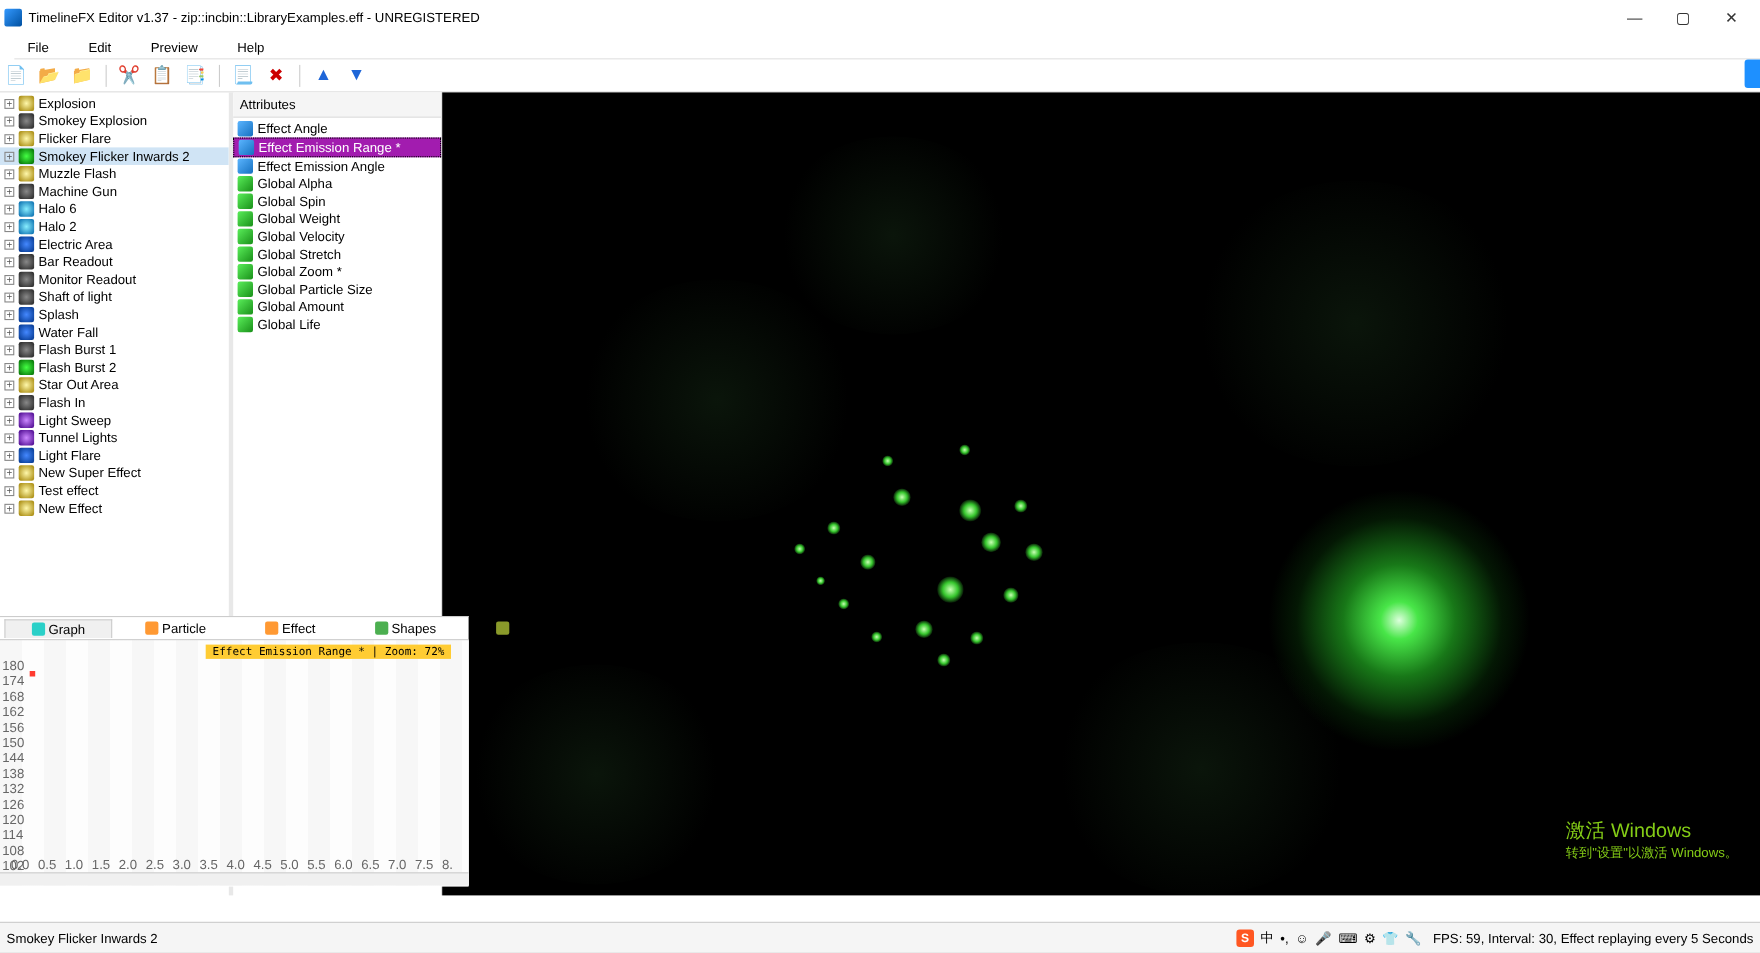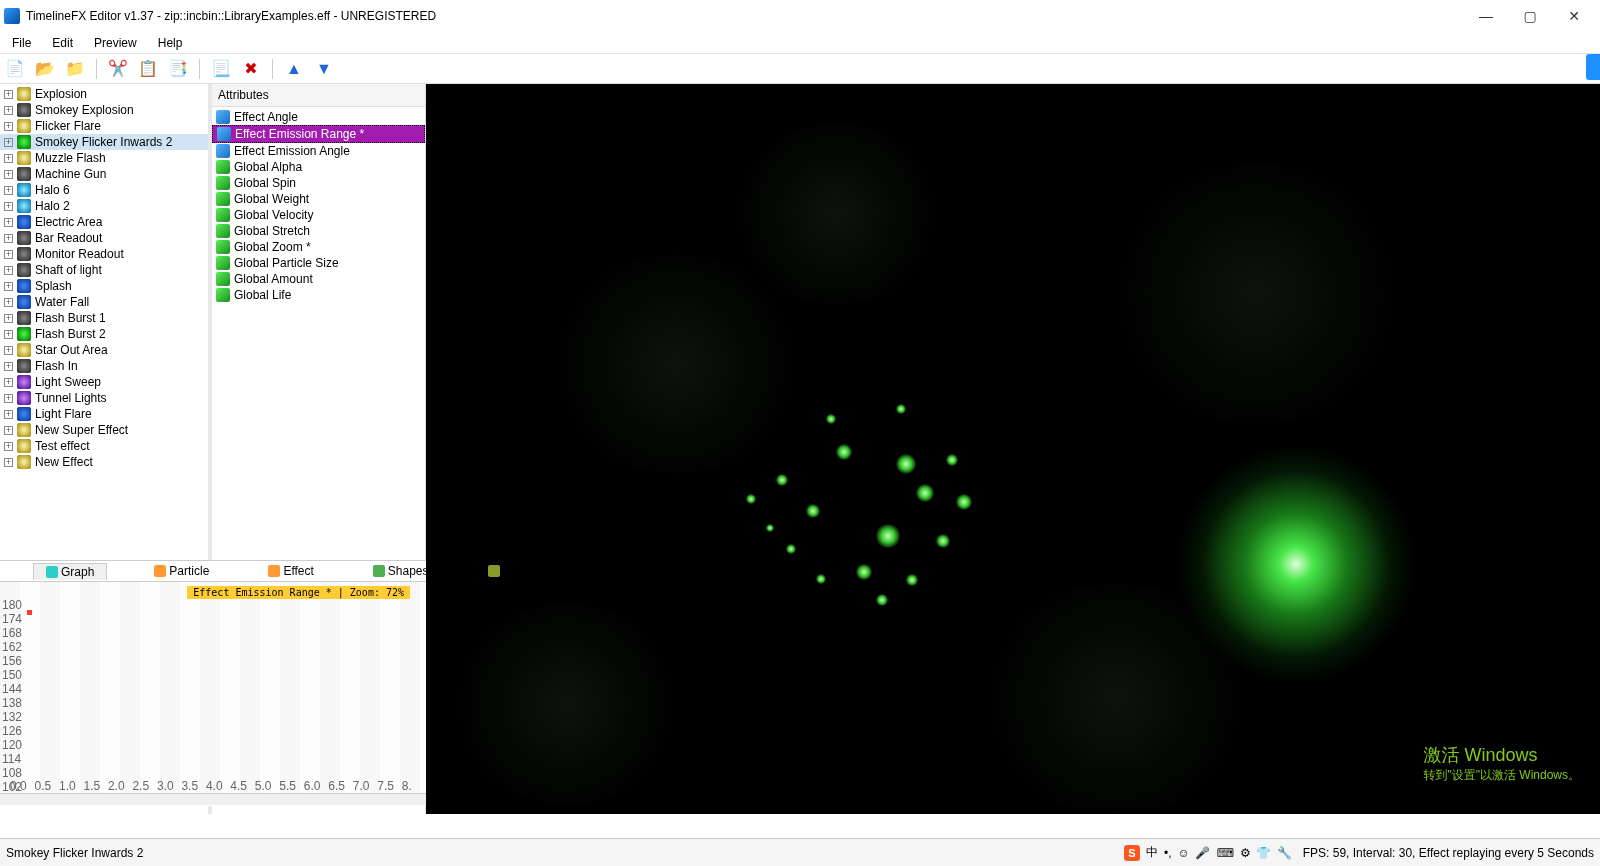--- a/index.html
+++ b/index.html
@@ -2,39 +2,39 @@
 <html><head>
 <meta charset="utf-8">
 <style>
 * { margin: 0; padding: 0; box-sizing: border-box; font-family: "Segoe UI", Tahoma, sans-serif; font-size: 12px; }
 html, body { width: 1600px; height: 866px; overflow: hidden; background: #fff; }
 .titlebar { height: 24px; background: #fff; display: flex; align-items: center; padding: 16px 4px; }
 .titlebar-icon { width: 16px; height: 16px; margin-right: 6px; background: linear-gradient(135deg,#3399ff,#0050a0); border-radius: 2px; }
 .titlebar-text { flex: 1; font-size: 12px; color: #000; }
 .window-controls { display: flex; }
 .window-controls span { width: 44px; height: 24px; display: flex; align-items: center; justify-content: center; font-size: 14px; color: #333; cursor: pointer; }
-.menubar { height: 22px; display: flex; align-items: center; padding: 0 4px; gap: 5px; border-bottom: 1px solid #e0e0e0; }
+.menubar { height: 22px; display: flex; align-items: center; padding: 0 4px; gap: 20px; border-bottom: 1px solid #e0e0e0; margin-left: 13px; }
 .menubar span { padding: 2px 8px; cursor: pointer; }
 .toolbar { height: 30px; display: flex; align-items: center; padding: 0 4px; gap: 8px; border-bottom: 1px solid #ddd; }
 .tool-icon { width: 22px; height: 22px; display: flex; align-items: center; justify-content: center; cursor: pointer; font-size: 16px; }
 .tool-sep { width: 1px; height: 20px; background: #ccc; margin: 0 2px; }
 .main { display: flex; height: 730px; }
 .left-panel { width: 212px; border-right: 4px solid #e8e8e8; overflow-y: auto; }
 .tree-list { padding: 2px 0; }
 .tree-item { display: flex; align-items: center; padding: 1px 4px; gap: 4px; cursor: pointer; white-space: nowrap; }
 .tree-item.selected { background: #d0e4f5; }
 .expander { width: 9px; height: 9px; border: 1px solid #888; display: flex; align-items: center; justify-content: center; font-size: 9px; line-height: 1; color: #555; }
 .effect-icon { width: 14px; height: 14px; background: radial-gradient(circle,#ffcc00,#cc6600); border-radius: 2px; flex-shrink: 0; }
 .effect-icon.green { background: radial-gradient(circle,#44ff44,#006600); }
 .effect-icon.blue { background: radial-gradient(circle,#4488ff,#003388); }
 .effect-icon.dark { background: radial-gradient(circle,#888,#222); }
 .effect-icon.cyan { background: radial-gradient(circle,#88eeff,#0066aa); }
 .effect-icon.purple { background: radial-gradient(circle,#cc88ff,#440088); }
 .effect-icon.star { background: radial-gradient(circle,#fff8aa,#a08000); }
-.attr-panel { width: 214px; border-right: 1px solid #ddd; }
+.attr-panel { width: 190px; border-right: 1px solid #ddd; }
 .attr-header { padding: 4px 6px; background: #f5f5f5; border-bottom: 1px solid #ddd; }
 .attr-list { padding: 2px 0; }
 .attr-item { display: flex; align-items: center; padding: 1px 4px; gap: 4px; cursor: pointer; }
 .attr-item.selected { background: #a21caf; color: #fff; border: 1px dotted #000; }
 .attr-icon { width: 14px; height: 14px; border-radius: 2px; flex-shrink: 0; }
 .attr-icon.blue { background: linear-gradient(135deg,#5bb5ff,#1570c0); }
 .attr-icon.green { background: linear-gradient(135deg,#5aee5a,#199019); }
 .preview { flex: 1; background: #000; position: relative; overflow: hidden; }
 .particles-bg { position: absolute; inset: 0; }
 .glow-main { position: absolute; left: 870px; top: 480px; width: 240px; height: 240px; transform: translate(-50%,-50%);
@@ -44,21 +44,21 @@
 .wm-icon { width: 64px; height: 64px; background: #888; border-radius: 10px; position: relative; }
 .wm-icon::before { content:""; position:absolute; left:14px; top:20px; width:36px; height:30px; background:#888; border-radius:4px; border:3px solid #aaa; }
 .wm-text { color: #bbb; font-size: 22px; font-weight: 600; }
 .activate-win { position: absolute; right: 20px; bottom: 30px; color: #84cc16; text-align: left; }
 .activate-win .t1 { font-size: 18px; }
 .activate-win .t2 { font-size: 12px; }
 .right-edge { position: absolute; right: 0; top: 54px; width: 14px; height: 26px; background: #1e90ff; border-radius: 3px 0 0 3px; }
 .spark { position: absolute; border-radius: 50%; background: radial-gradient(circle,rgba(200,255,180,1),rgba(60,220,50,.9) 40%,transparent 75%); }
 .bottom-left { position: absolute; left: 0; top: 560px; width: 426px; height: 246px; background: #fff; border-top: 1px solid #ccc; }
 .tabs { height: 20px; display: flex; align-items: center; gap: 6px; padding: 1px 4px; }
-.tab { display: flex; align-items: center; gap: 3px; padding: 1px 12px; cursor: pointer; margin-left: 29px; }
+.tab { display: flex; align-items: center; gap: 3px; padding: 1px 24px; cursor: pointer; }
 .tab.active { background: #f0f0f0; border: 1px solid #ccc; border-bottom: none; }
 .tab-icon { width: 12px; height: 12px; border-radius: 2px; }
 .tab-icon.teal{background:#2ad0c8;} .tab-icon.orange{background:#ff9933;} .tab-icon.green{background:#4caf50;} .tab-icon.olive{background:#8a9a2a;}
 .graph-area { position: relative; height: 224px; border-top: 1px solid #ccc; background: repeating-linear-gradient(to right,#f7f7f7 0 20px,#fdfdfd 20px 40px),
   repeating-linear-gradient(to bottom,#f7f7f7 0 20px,#fdfdfd 20px 40px); }
 .graph-label { position: absolute; right: 16px; top: 4px; background: #ffcc33; padding: 1px 6px; font-size: 10px; font-family: monospace; }
 .y-ticks { position: absolute; left: 2px; top: 16px; bottom: 20px; display: flex; flex-direction: column; justify-content: space-between; color: #666; font-size: 9px; }
 .x-ticks { position: absolute; left: 10px; right: 14px; bottom: 12px; display: flex; justify-content: space-between; color: #666; font-size: 9px; }
 .scrollbar-h { position: absolute; left: 0; right: 0; bottom: 0; height: 12px; background: #f0f0f0; border-top: 1px solid #ccc; }
 .graph-point { position: absolute; left: 27px; top: 28px; width: 5px; height: 5px; background: #ff3b30; }

